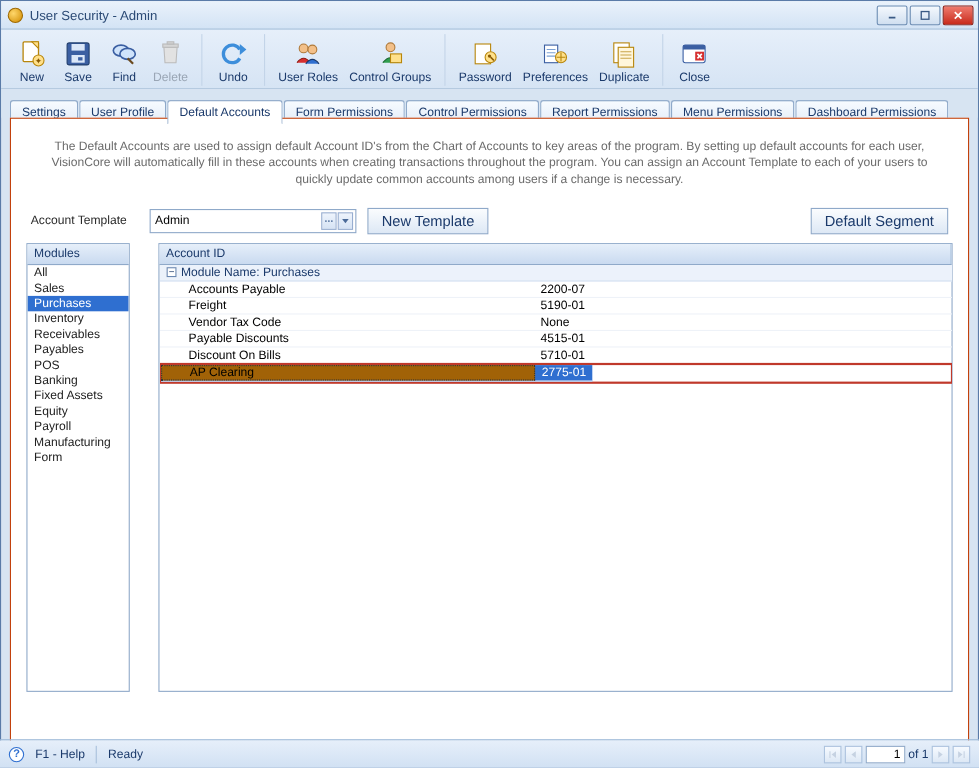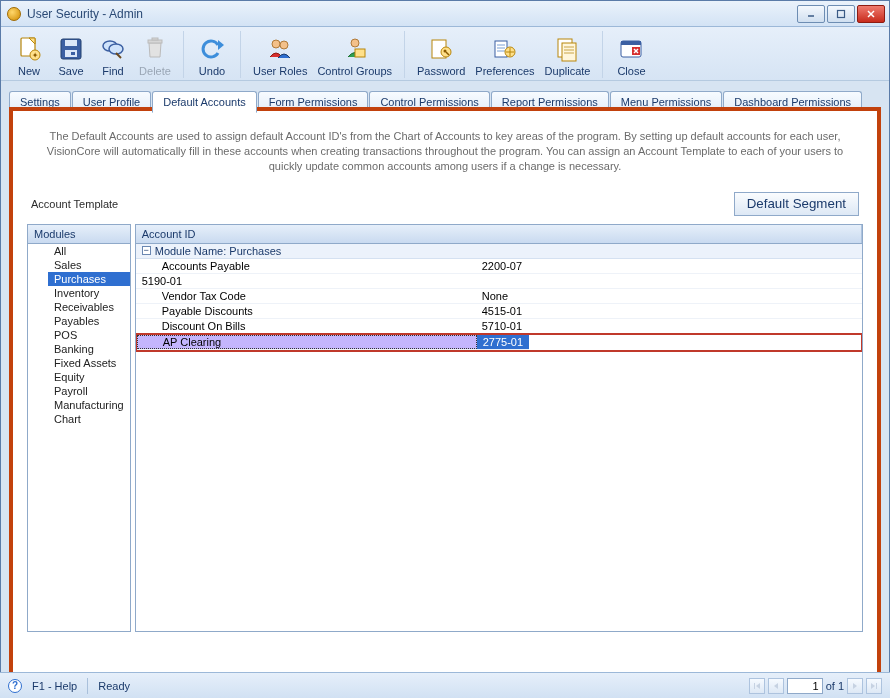--- a/index.html
+++ b/index.html
@@ -80,21 +80,21 @@
 }
 .tab.active {
   background: #fff;
   z-index: 2;
   border-bottom: 1px solid #fff;
 }
 
 .content {
   margin: 0 8px 6px 8px;
   background: #fff;
-  border: 4px solid #c2410c;
+  border: 1px solid #c2410c;
   height: 570px;
   padding: 18px 14px 10px 14px;
   position: relative;
 }
 .desc {
   text-align: center;
   color: #6b6b6b;
   font-size: 11px;
   line-height: 1.35;
   max-width: 800px;
@@ -114,34 +114,34 @@
 .combo .btns { display:flex; gap:1px; }
 .combo .cbtn { width:14px; height:16px; border:1px solid #97add0; background:linear-gradient(to bottom,#eef4fc,#d6e3f4); display:flex; align-items:center; justify-content:center; }
 .btn {
   height: 24px; padding: 0 12px;
   border: 1px solid #8fa9c9; background: linear-gradient(to bottom,#fafcfe,#dde8f5);
   color: #1b3a6b; cursor: pointer;
   display:flex; align-items:center;
 }
 .spacer-flex { flex:1; }
 
-.cols { display:flex; gap: 4px; height: 408px; }
+.cols { display:flex; gap: 26px; height: 408px; }
 .modules {
   flex: 0 0 94px;
   border: 1px solid #8fa9c9;
   display:flex; flex-direction:column;
 }
 .col-header {
   background: linear-gradient(to bottom,#e6effa,#c9daf0);
   border-bottom: 1px solid #8fa9c9;
   padding: 3px 6px;
   color: #1b3a6b;
   font-size: 11px;
 }
-.modlist { flex:1; overflow:auto;margin-left:20px; }
+.modlist { flex:1; overflow:auto; }
 .mod-item { padding: 1px 6px; cursor: pointer; color:#222; }
 .mod-item.selected { background:#2f6fd0; color:#fff; }
 
 .grid {
   flex: 1;
   border: 1px solid #8fa9c9;
   display:flex; flex-direction:column;
 }
 .grid-header {
   display:flex;
@@ -173,21 +173,21 @@
 .data-row .cell.name { flex: 0 0 340px; padding-left: 26px; }
 .data-row .cell.acct { flex: 1; }
 .data-row.selected {
   background: #2f6fd0; color:#fff;
 }
 .data-row.selected-wrap {
   border: 2px solid #c0392b;
   margin: -1px -1px 0 -1px;
 }
 .data-row.selected .cell.name {
-  background:#c4b5fd; color:#000;
+  background:#a16207; color:#000;
   outline: 1px dotted #333;
   outline-offset: -1px;
 }
 
 .statusbar {
   position: absolute; bottom: 0; left:0; right:0;
   height: 26px;
   background: linear-gradient(to bottom,#e6effa,#d1e1f3);
   border-top: 1px solid #9cb8d8;
   display:flex; align-items:center;
@@ -374,20 +374,40 @@
     <div class="tab">Control Permissions</div>
     <div class="tab">Report Permissions</div>
     <div class="tab">Menu Permissions</div>
     <div class="tab">Dashboard Permissions</div>
   </div>
 
 <div class="content">
   <div class="desc">The Default Accounts are used to assign default Account ID's from the Chart of Accounts to key areas of the program.  By setting up default accounts for each user, VisionCore will automatically fill in these accounts when creating transactions throughout the program.  You can assign an Account Template to each of your users to quickly update common accounts among users if a change is necessary.</div>
   <div class="form-row">
     <div class="lbl">Account Template</div>
+    <div class="combo">
+      <span class="val">Admin</span>
+      <span class="btns">
+        <span class="cbtn">
+          <svg width="8" height="8" viewBox="0 0 8 8">
+              <circle cx="1.3" cy="4" r="0.8" fill="#4a6a98"></circle>
+              <circle cx="4" cy="4" r="0.8" fill="#4a6a98"></circle>
+              <circle cx="6.7" cy="4" r="0.8" fill="#4a6a98"></circle>
+            </svg>
+        </span>
+        <span class="cbtn">
+          <svg width="8" height="8" viewBox="0 0 8 8">
+              <polygon points="1,2 7,2 4,6" fill="#4a6a98"></polygon>
+            </svg>
+        </span>
+      </span>
+    </div>
+    <button class="btn">
+        <span>New Template</span>
+      </button>
     <div class="spacer-flex"></div>
     <button class="btn">
         <span>Default Segment</span>
       </button>
   </div>
   <div class="cols">
     <div class="modules">
       <div class="col-header">Modules</div>
       <div class="modlist" id="modlist">
           <div class="mod-item">All</div>
@@ -395,37 +415,38 @@
           <div class="mod-item selected">Purchases</div>
           <div class="mod-item">Inventory</div>
           <div class="mod-item">Receivables</div>
           <div class="mod-item">Payables</div>
           <div class="mod-item">POS</div>
           <div class="mod-item">Banking</div>
           <div class="mod-item">Fixed Assets</div>
           <div class="mod-item">Equity</div>
           <div class="mod-item">Payroll</div>
           <div class="mod-item">Manufacturing</div>
-          <div class="mod-item">Chart</div>
+          <div class="mod-item">Form</div>
         </div>
     </div>
     <div class="grid">
       <div class="grid-header">
         <div class="gh acct">Account ID</div>
       </div>
       <div class="grid-body" id="gridbody">
           <div class="group-row">
             <span class="minus">−</span>
             <span>Module Name: Purchases</span>
           </div>
           <div class="data-row">
             <div class="cell name">Accounts Payable</div>
             <div class="cell acct">2200-07</div>
           </div>
           <div class="data-row">
+            <div class="cell name">Freight</div>
             <div class="cell acct">5190-01</div>
           </div>
           <div class="data-row">
             <div class="cell name">Vendor Tax Code</div>
             <div class="cell acct">None</div>
           </div>
           <div class="data-row">
             <div class="cell name">Payable Discounts</div>
             <div class="cell acct">4515-01</div>
           </div>

